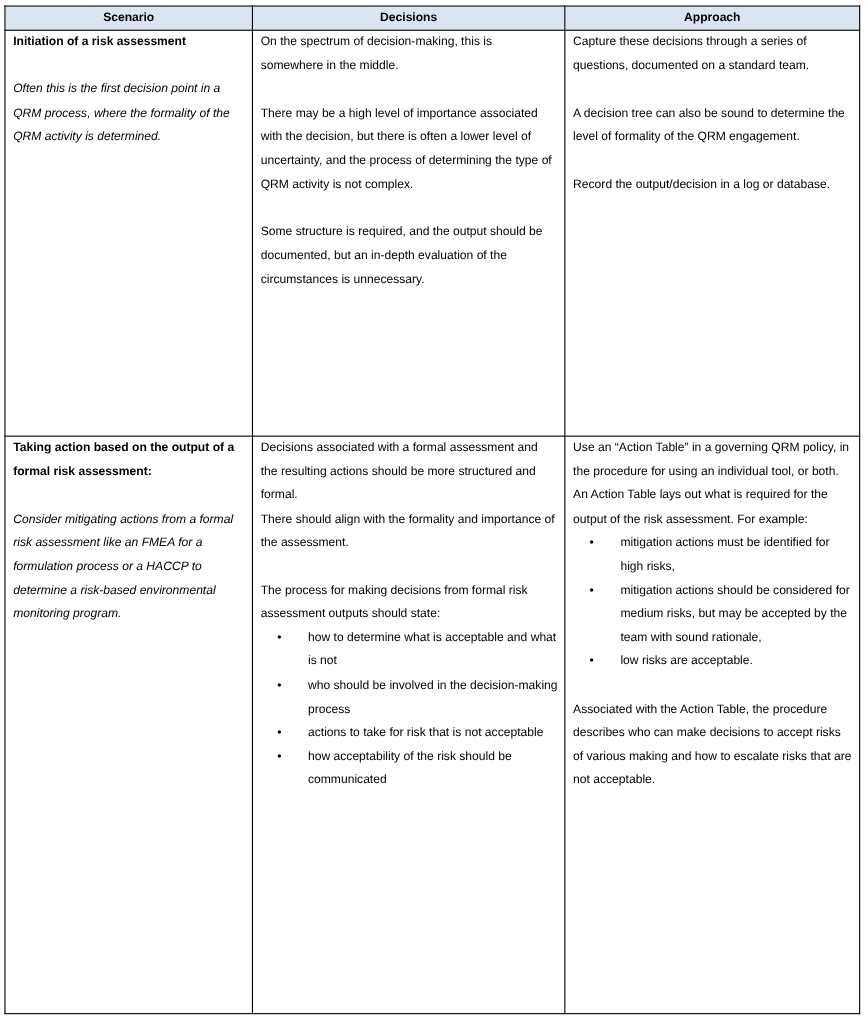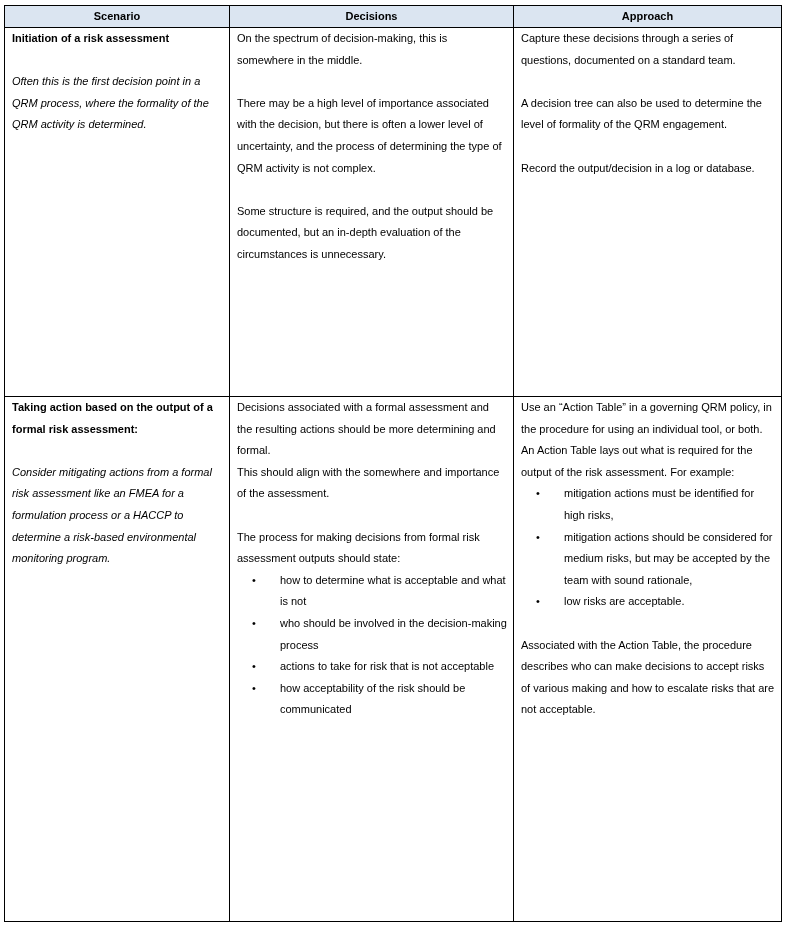--- a/index.html
+++ b/index.html
@@ -88,34 +88,34 @@
       <td>
         <p class="p">On the spectrum of decision-making, this is somewhere in the middle.</p>
         <div class="gap"></div>
         <p class="p">There may be a high level of importance associated with the decision, but there is often a lower level of uncertainty, and the process of determining the type of QRM activity is not complex.</p>
         <div class="gap"></div>
         <p class="p">Some structure is required, and the output should be documented, but an in-depth evaluation of the circumstances is unnecessary.</p>
       </td>
       <td>
         <p class="p">Capture these decisions through a series of questions, documented on a standard team.</p>
         <div class="gap"></div>
-        <p class="p">A decision tree can also be used to determine the level of formality of the QRM engagement.</p>
+        <p class="p">A decision tree can also be sound to determine the level of formality of the QRM engagement.</p>
         <div class="gap"></div>
         <p class="p">Record the output/decision in a log or database.</p>
       </td>
     </tr>
     <tr class="r2">
       <td>
         <p class="p bold">Taking action based on the output of a formal risk assessment:</p>
         <div class="gap"></div>
         <p class="p ital">Consider mitigating actions from a formal risk assessment like an FMEA for a formulation process or a HACCP to determine a risk-based environmental monitoring program.</p>
       </td>
       <td>
-        <p class="p">Decisions associated with a formal assessment and the resulting actions should be more determining and formal.</p>
-        <p class="p">This should align with the somewhere and importance of the assessment.</p>
+        <p class="p">Decisions associated with a formal assessment and the resulting actions should be more structured and formal.</p>
+        <p class="p">There should align with the formality and importance of the assessment.</p>
         <div class="gap"></div>
         <p class="p">The process for making decisions from formal risk assessment outputs should state:</p>
         <ul class="bl">
           <li><span class="bullet">•</span><span>how to determine what is acceptable and what is not</span></li>
           <li><span class="bullet">•</span><span>who should be involved in the decision-making process</span></li>
           <li><span class="bullet">•</span><span>actions to take for risk that is not acceptable</span></li>
           <li><span class="bullet">•</span><span>how acceptability of the risk should be communicated</span></li>
         </ul>
       </td>
       <td>

